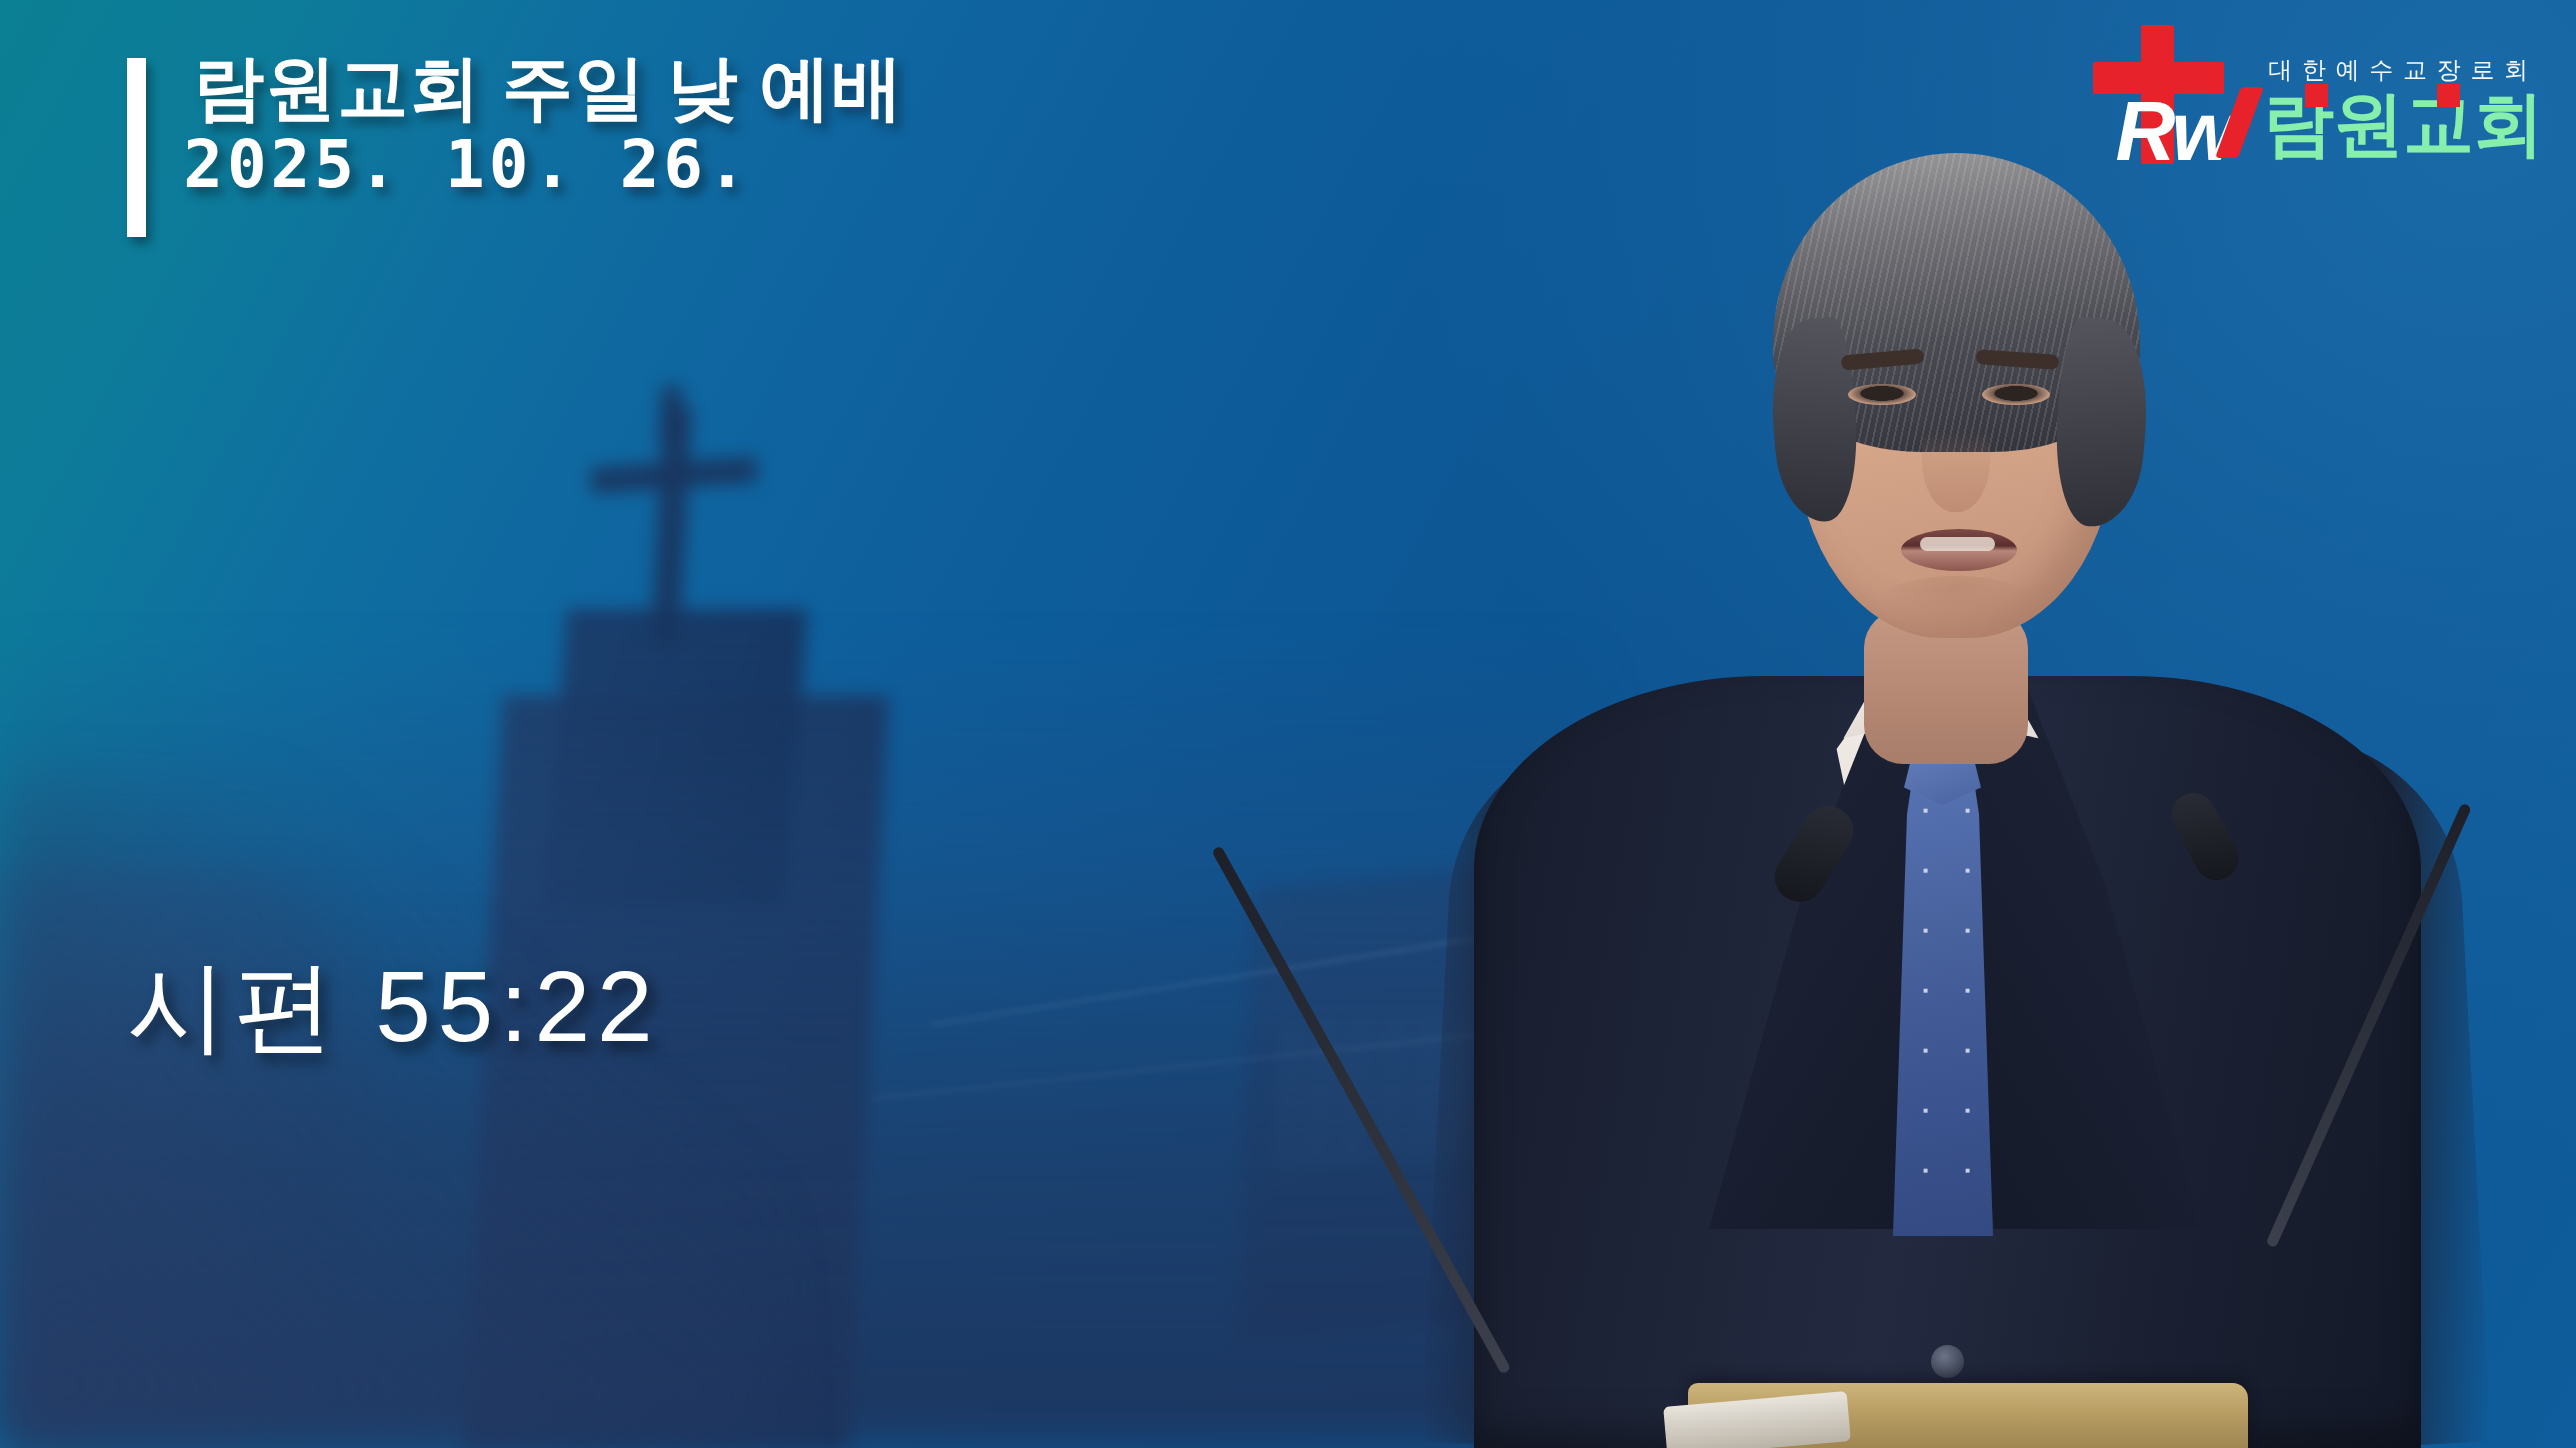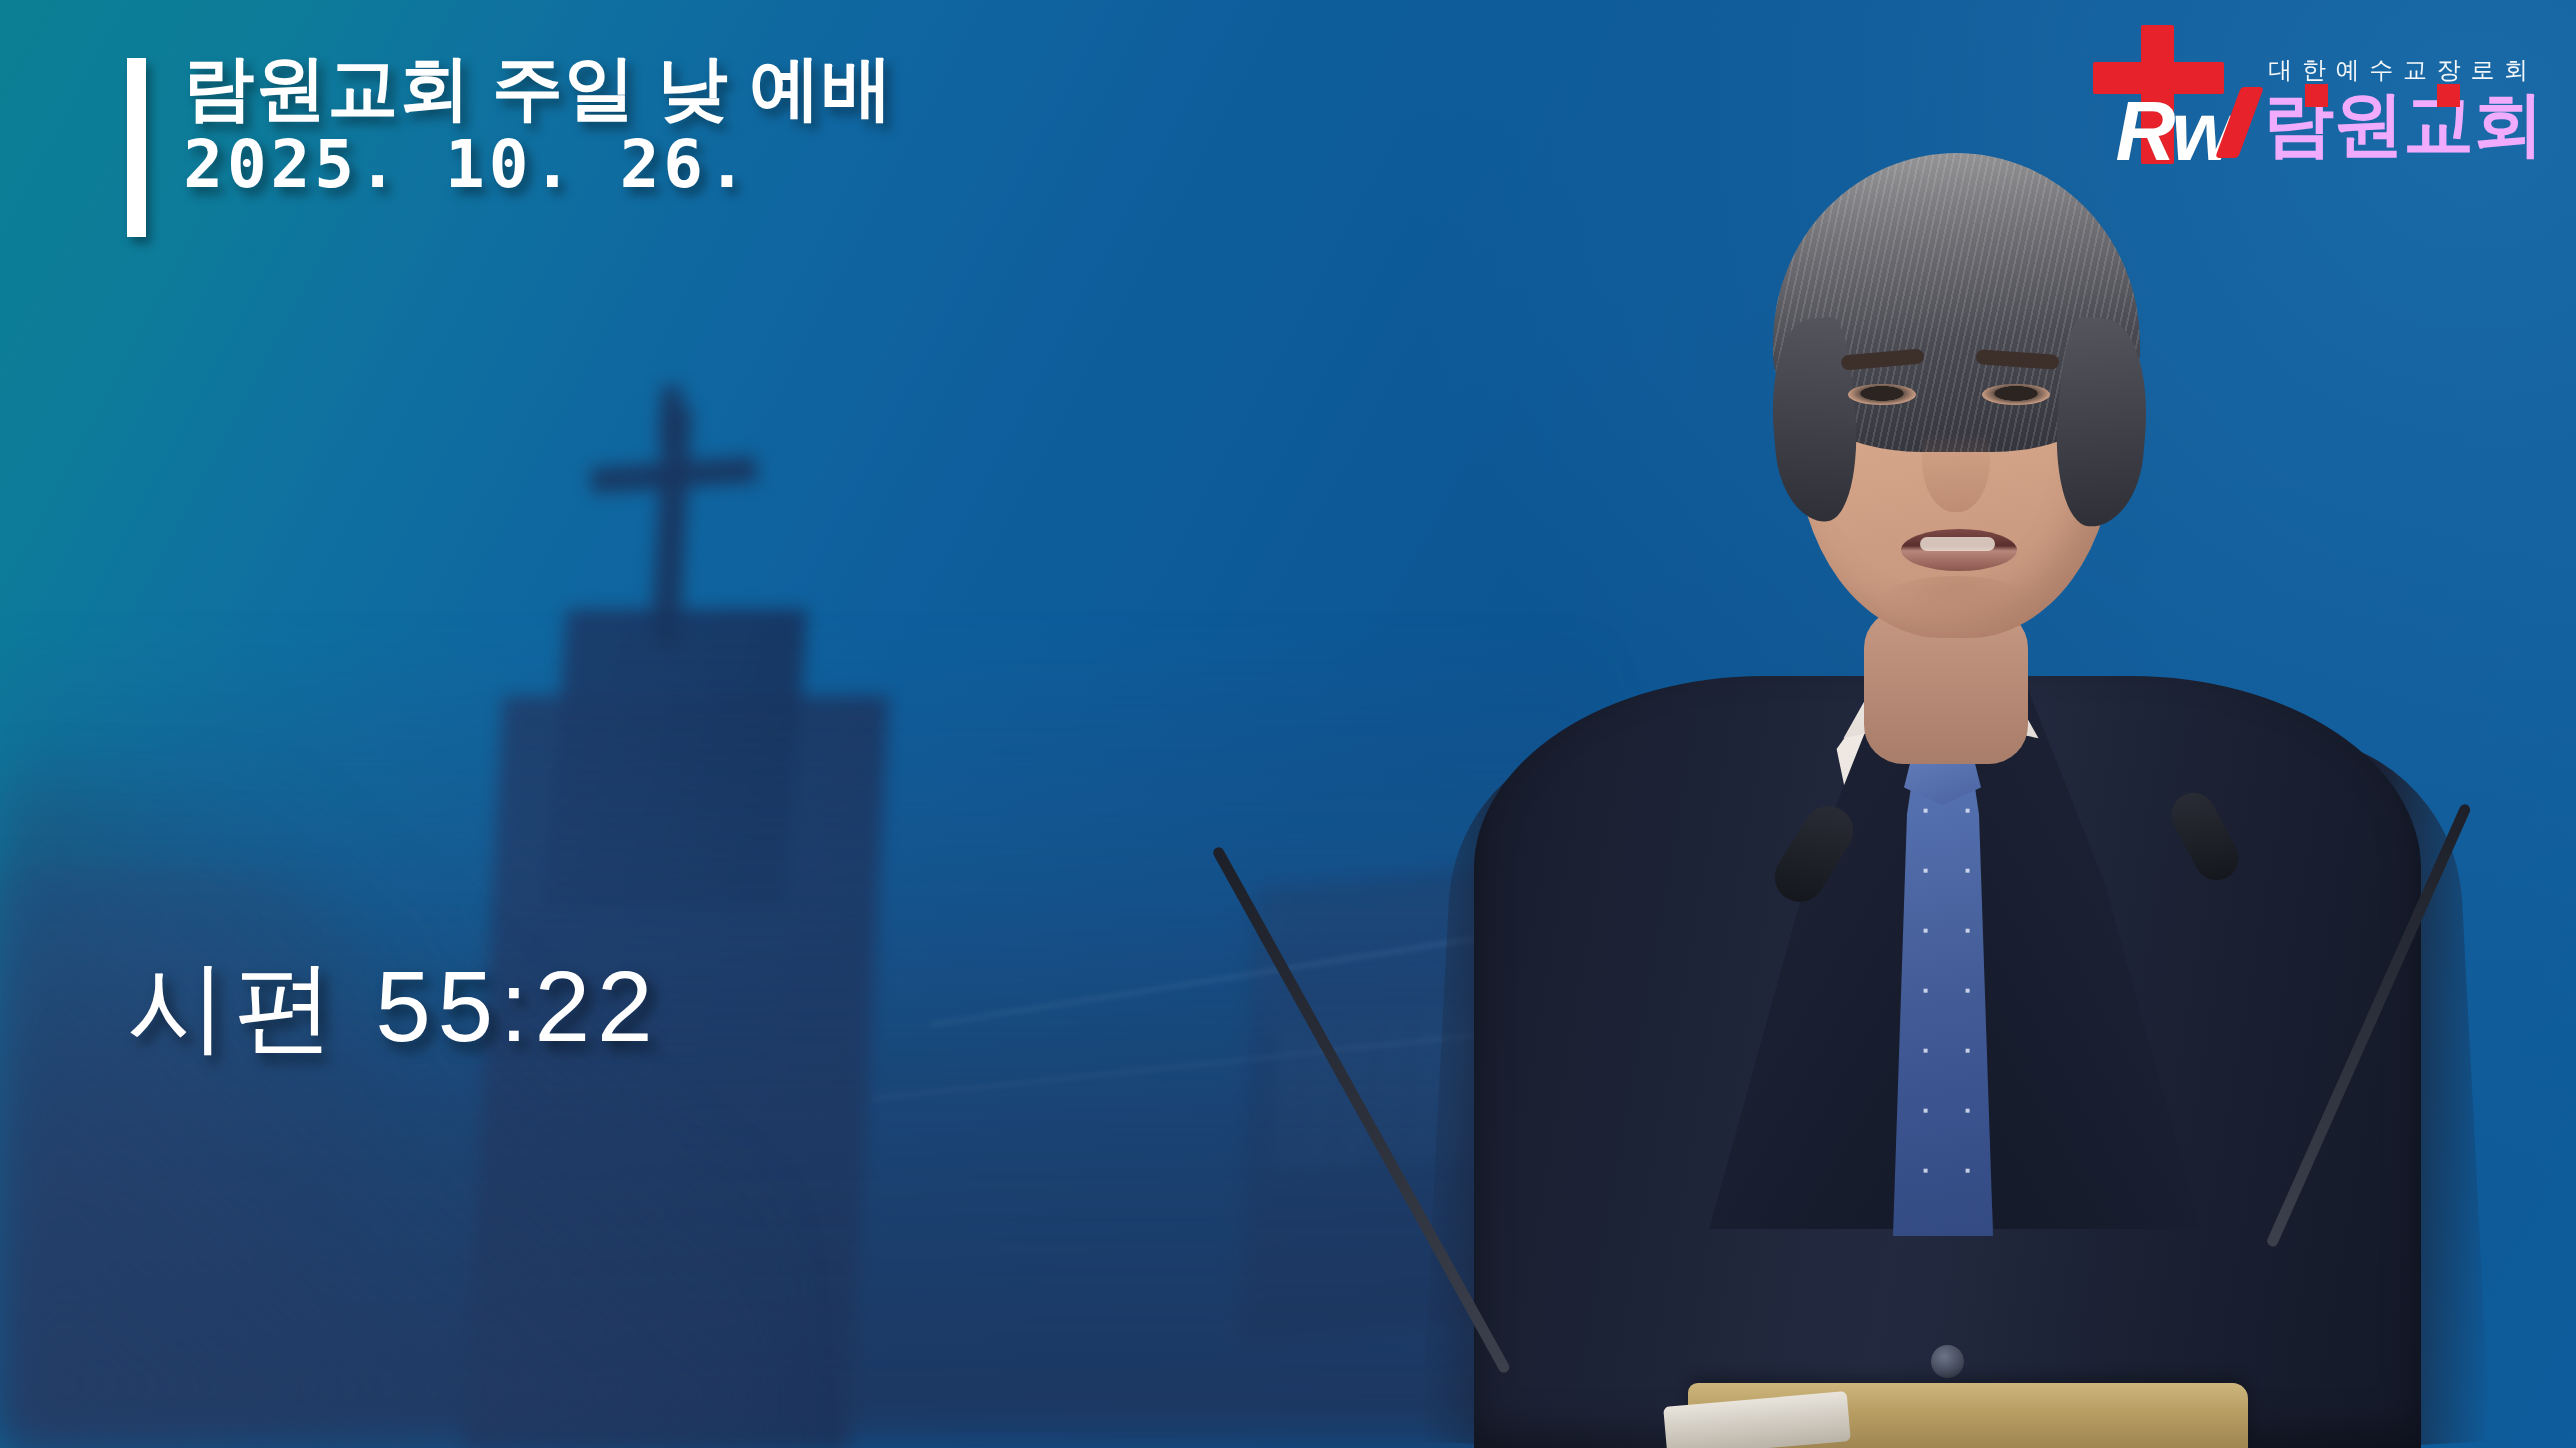--- a/index.html
+++ b/index.html
@@ -103,20 +103,21 @@
   .hdr{position:absolute;left:127px;top:50px;display:flex;gap:37px;}
   .hdr-bar{
     width:19.3px;height:179px;background:#ffffff;flex:none;margin-top:7.7px;
     box-shadow:4.8px 6.8px 9.7px rgba(0,0,0,.34);
   }
   .hdr-lines{display:flex;flex-direction:column;gap:3.9px;}
   .hdr-title{
     font-size:71px;font-weight:bold;color:#ffffff;letter-spacing:1px;
     line-height:1.06;white-space:nowrap;
     text-shadow:5.8px 6.8px 10.6px rgba(0,0,0,.40);
+    margin-left:10px;
   }
   .hdr-date{
     font-size:66px;font-weight:bold;color:#ffffff;letter-spacing:3.9px;
     line-height:1.08;white-space:nowrap;
     font-family:"DejaVu Sans Mono","Liberation Mono",monospace;
     text-shadow:5.8px 6.8px 10.6px rgba(0,0,0,.40);
   }
 
   .sermon-title{
     position:absolute;left:124px;top:529px;
@@ -156,21 +157,21 @@
     position:absolute;right:-1.9px;bottom:5.8px;width:23px;height:71px;
     background:#e8222a;transform:skewX(-20deg);border-radius:3.9px;
   }
   .logo-text{display:flex;flex-direction:column;align-items:center;gap:1.9px;padding-bottom:3.9px;}
   .denom{
     font-size:24px;color:#ffffff;letter-spacing:9.7px;font-weight:normal;
     white-space:nowrap;opacity:.95;margin-top:36px;
   }
   .churchname{
     position:relative;
-    font-size:71px;font-weight:bold;color:#f0abfc;letter-spacing:-1px;
+    font-size:71px;font-weight:bold;color:#86efac;letter-spacing:-1px;
     white-space:nowrap;line-height:1.02;
   }
   .dot-a,.dot-b{position:absolute;width:23px;height:23px;background:#e8222a;top:-3.9px;}
   .dot-a{left:42px;}
   .dot-b{left:174px;}
 
   
   .person{position:absolute;left:1294px;top:0;width:1282px;height:1449px;}
   .torso{
     position:absolute;left:180px;top:676px;width:947px;height:773px;

